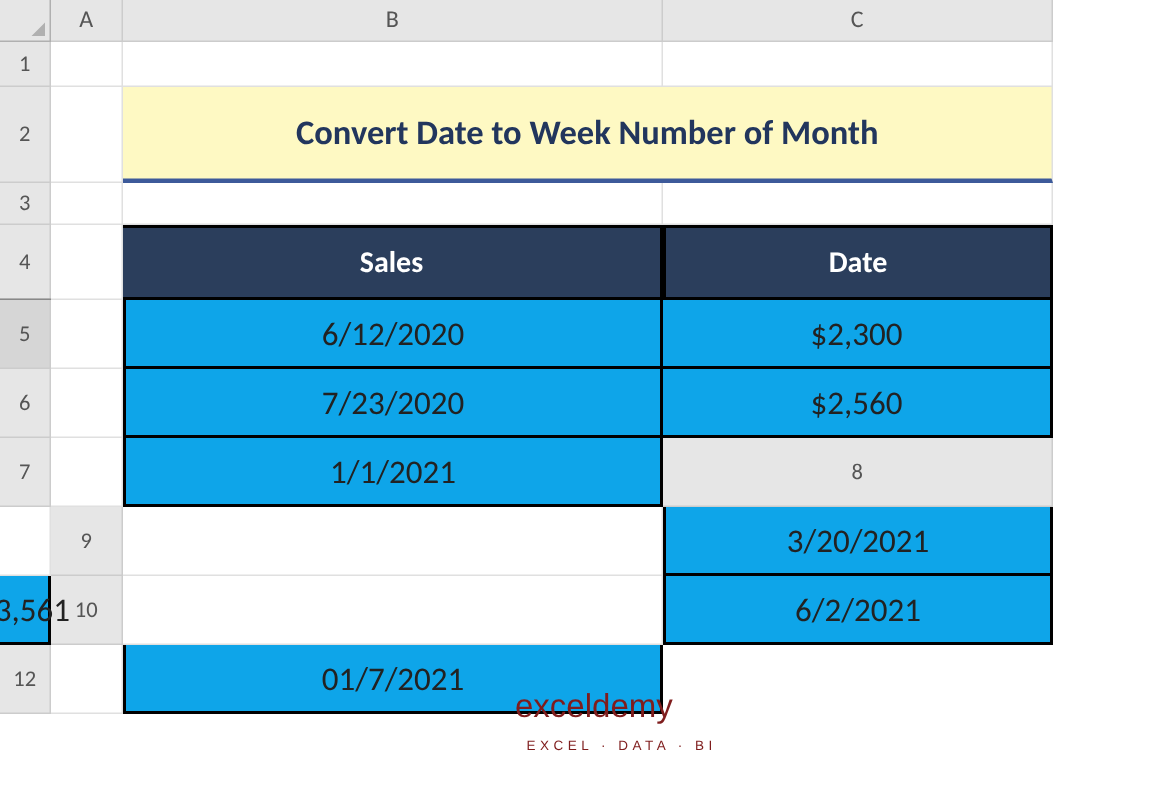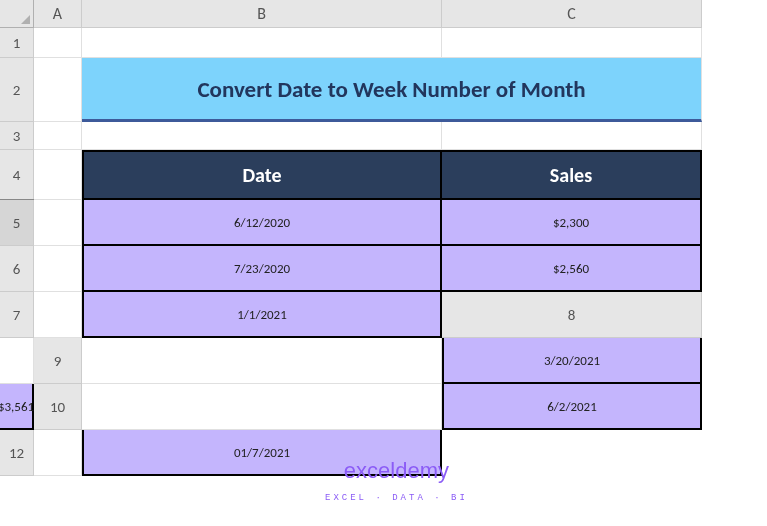--- a/index.html
+++ b/index.html
@@ -53,61 +53,62 @@
       display: flex;
       align-items: center;
       justify-content: center;
       font-size: 18px;
       color: #222;
       background: #fff;
       position: relative;
     }
     .title-cell {
       grid-column: 3 / 5;
-      background: #7dd3fc;
+      background: #fef9c3;
       color: #22365d;
       font-weight: bold;
       font-size: 23px;
       border-bottom: 3px solid #3d5a9a;
       border-right: 1px solid #e0e0e0;
     }
     .th {
       background: #2b3e5c;
       color: #fff;
       font-weight: bold;
       font-size: 20px;
       border-right: 2px solid #000;
       border-bottom: 2px solid #000;
       border-top: 2px solid #000;
     }
     .th.first { border-left: 2px solid #000; }
     .td {
-      background: #c4b5fd;
+      background: #0ea5e9;
       color: #222;
-      font-size: 13px;
+      font-size: 22px;
       border-right: 2px solid #000;
       border-bottom: 2px solid #000;
     }
     .td.first { border-left: 2px solid #000; }
     .watermark {
       position: absolute;
-      left: 325px;
+      left: 314px;
       top: 460px;
-      color: #8b5cf6;
+      color: #7f1d1d;
       font-size: 22px;
       font-family: 'Segoe Script', cursive, Arial;
       pointer-events: none;
       z-index: 50;
       text-align: center;
       line-height: 1;
     }
     .watermark .sub {
       font-size: 9px;
       letter-spacing: 3px;
-      font-family: Liberation Mono, monospace;
+      font-family: Liberation Sans, sans-serif;
+      margin-left: 37px;
     }
   </style>
 </head>
 <body>
 
 <div class="sheet">
 
   <div class="corner"></div>
   <div class="colhdr">A</div>
   <div class="colhdr">B</div>
@@ -122,22 +123,22 @@
   <div class="cell"></div>
   <div class="cell title-cell">Convert Date to Week Number of Month</div>
 
   <div class="rowhdr">3</div>
   <div class="cell"></div>
   <div class="cell"></div>
   <div class="cell"></div>
 
   <div class="rowhdr">4</div>
   <div class="cell"></div>
+  <div class="cell th">Sales</div>
   <div class="cell th first">Date</div>
-  <div class="cell th">Sales</div>
 
   <div class="rowhdr sel">5</div>
   <div class="cell"></div>
   <div class="cell td first">6/12/2020</div>
   <div class="cell td">$2,300</div>
 
   <div class="rowhdr">6</div>
   <div class="cell"></div>
   <div class="cell td first">7/23/2020</div>
   <div class="cell td">$2,560</div>

